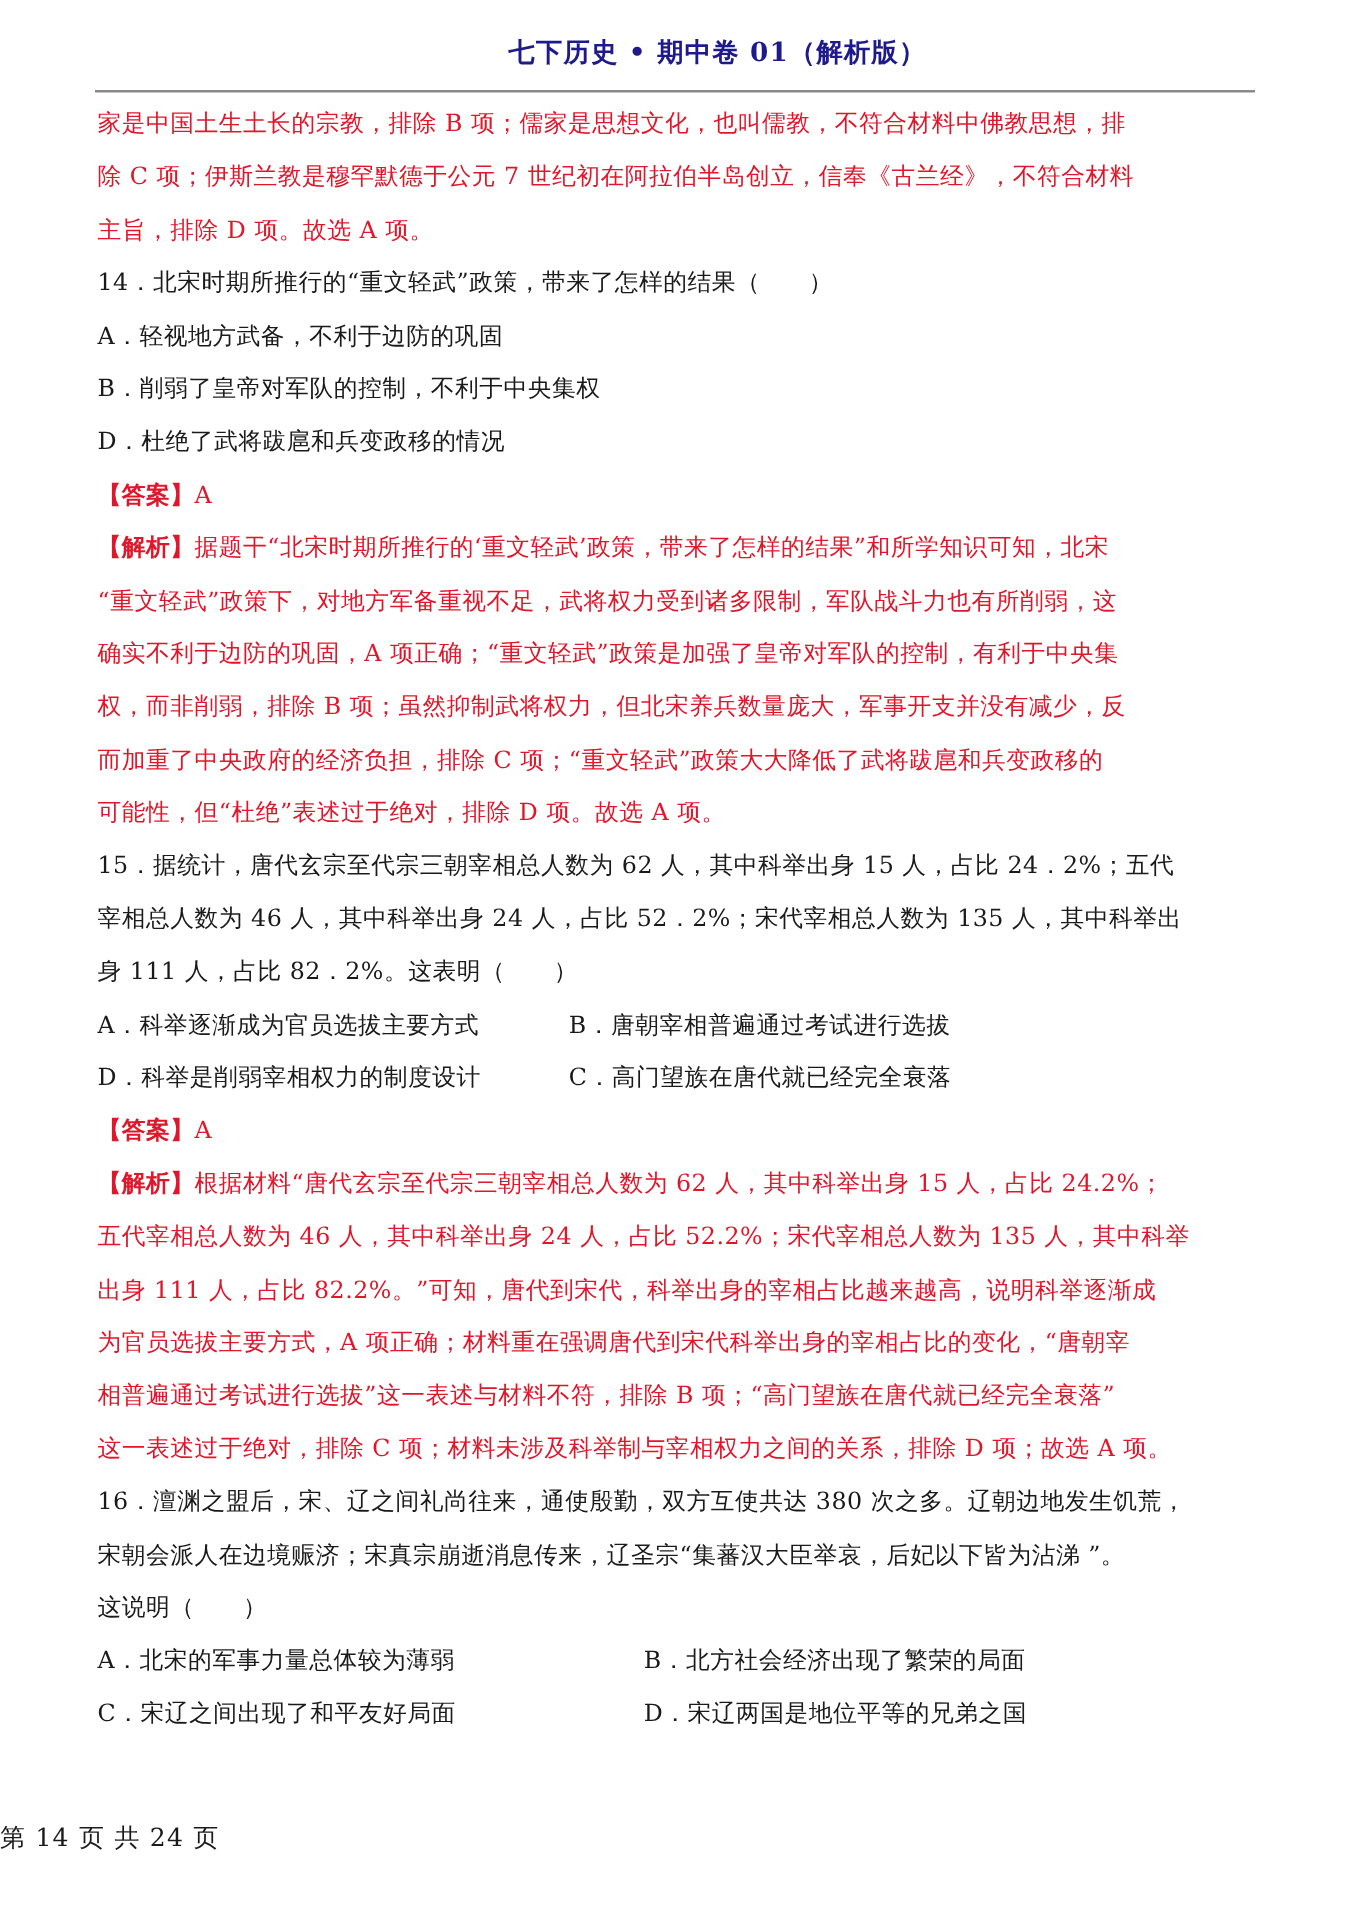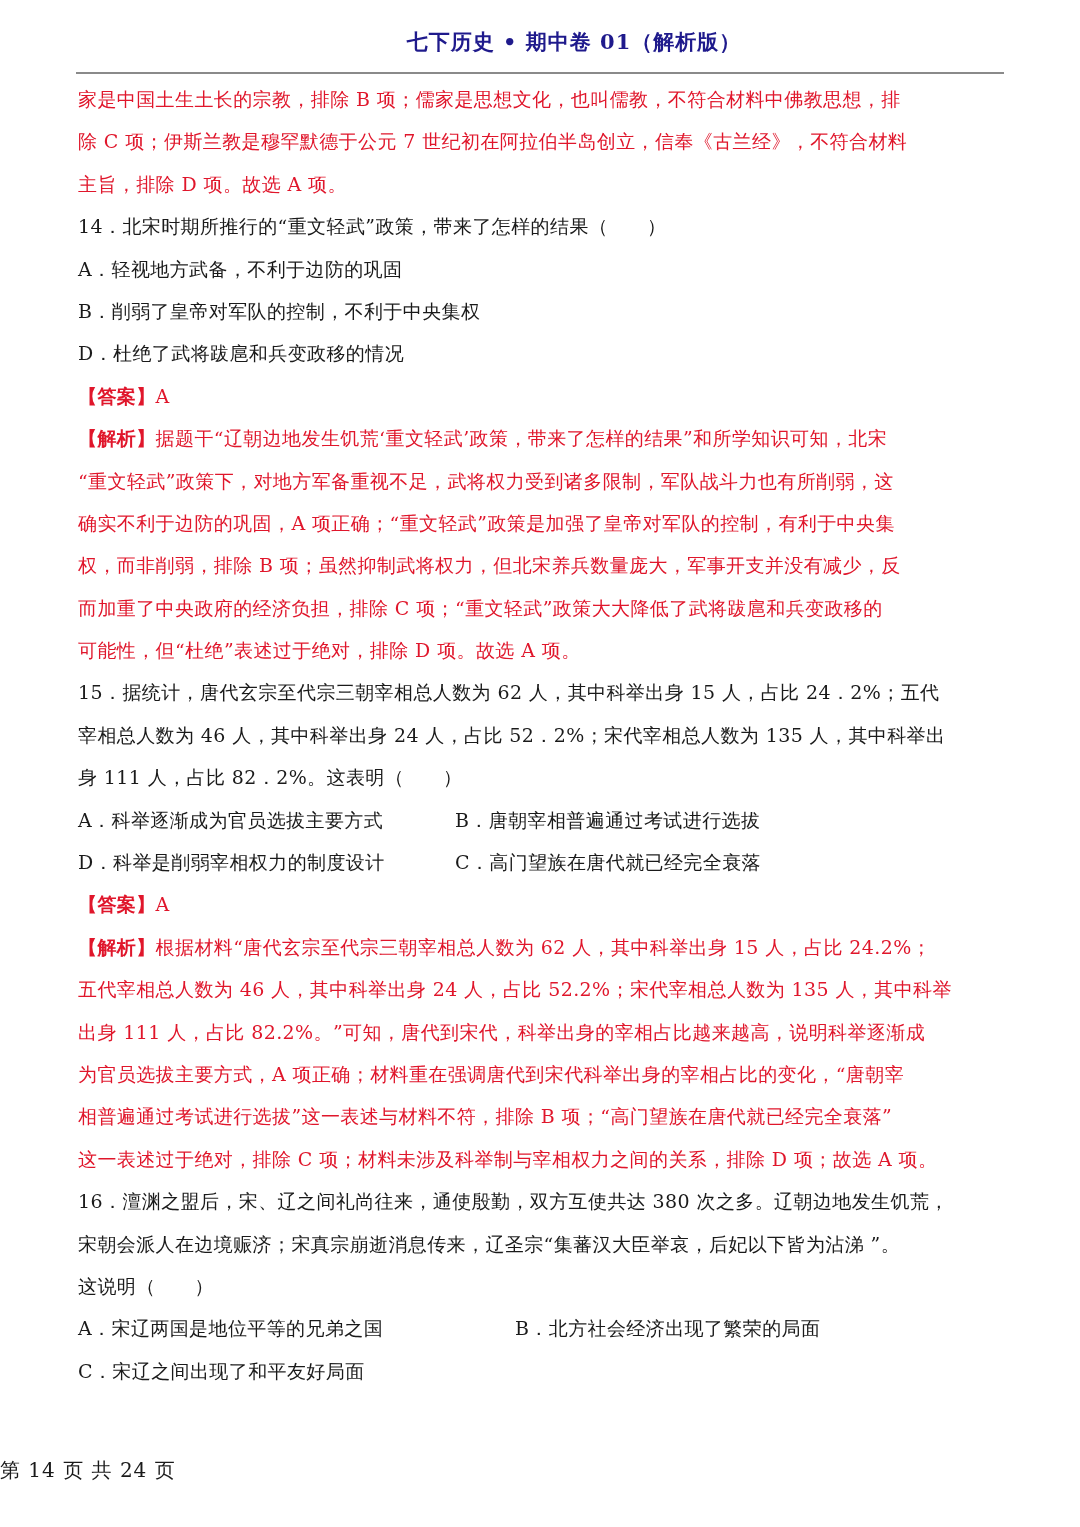--- a/index.html
+++ b/index.html
@@ -38,21 +38,21 @@
 
   <div>
     <div class="line">14．北宋时期所推行的“重文轻武”政策，带来了怎样的结果（　　）</div>
     <div class="line">A．轻视地方武备，不利于边防的巩固</div>
     <div class="line">B．削弱了皇帝对军队的控制，不利于中央集权</div>
     <div class="line">D．杜绝了武将跋扈和兵变政移的情况</div>
     <div class="line">
       <span class="tag">【答案】</span><span class="ans">A</span>
     </div>
     <div class="line red">
-      <span class="tag">【解析】</span><span>据题干“辽朝边地发生饥荒‘重文轻武’政策，带来了怎样的结果”和所学知识可知，北宋</span>
+      <span class="tag">【解析】</span><span>据题干“北宋时期所推行的‘重文轻武’政策，带来了怎样的结果”和所学知识可知，北宋</span>
     </div>
     <div class="line red">“重文轻武”政策下，对地方军备重视不足，武将权力受到诸多限制，军队战斗力也有所削弱，这</div>
     <div class="line red">确实不利于边防的巩固，A 项正确；“重文轻武”政策是加强了皇帝对军队的控制，有利于中央集</div>
     <div class="line red">权，而非削弱，排除 B 项；虽然抑制武将权力，但北宋养兵数量庞大，军事开支并没有减少，反</div>
     <div class="line red">而加重了中央政府的经济负担，排除 C 项；“重文轻武”政策大大降低了武将跋扈和兵变政移的</div>
     <div class="line red">可能性，但“杜绝”表述过于绝对，排除 D 项。故选 A 项。</div>
   </div>
 
   <div>
     <div class="line">15．据统计，唐代玄宗至代宗三朝宰相总人数为 62 人，其中科举出身 15 人，占比 24．2%；五代</div>
@@ -77,22 +77,23 @@
     <div class="line red">为官员选拔主要方式，A 项正确；材料重在强调唐代到宋代科举出身的宰相占比的变化，“唐朝宰</div>
     <div class="line red">相普遍通过考试进行选拔”这一表述与材料不符，排除 B 项；“高门望族在唐代就已经完全衰落”</div>
     <div class="line red">这一表述过于绝对，排除 C 项；材料未涉及科举制与宰相权力之间的关系，排除 D 项；故选 A 项。</div>
   </div>
 
   <div>
     <div class="line">16．澶渊之盟后，宋、辽之间礼尚往来，通使殷勤，双方互使共达 380 次之多。辽朝边地发生饥荒，</div>
     <div class="line">宋朝会派人在边境赈济；宋真宗崩逝消息传来，辽圣宗“集蕃汉大臣举哀，后妃以下皆为沾涕 ”。</div>
     <div class="line">这说明（　　）</div>
     <div class="line opt-row q16">
-      <span class="opt">A．宋辽两国是地位平等的兄弟之国</span>
+      <span class="opt">A．北宋的军事力量总体较为薄弱</span>
       <span class="opt">B．北方社会经济出现了繁荣的局面</span>
     </div>
     <div class="line opt-row q16">
       <span class="opt">C．宋辽之间出现了和平友好局面</span>
+      <span class="opt">D．宋辽两国是地位平等的兄弟之国</span>
     </div>
   </div>
 </div>
 
 <div class="footer">第 14 页 共 24 页</div>
 
 </body></html>

